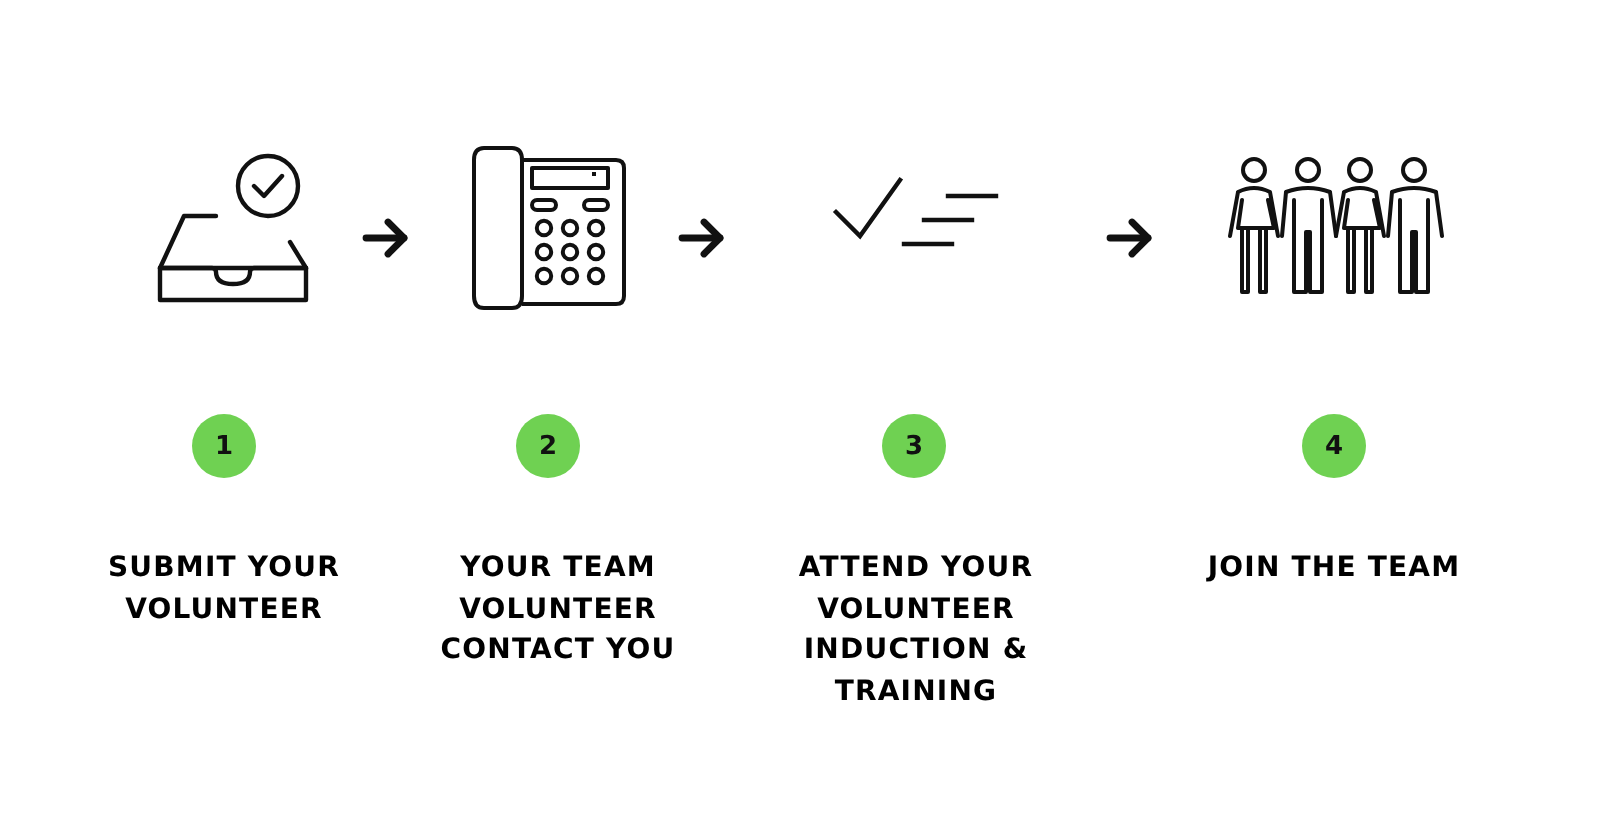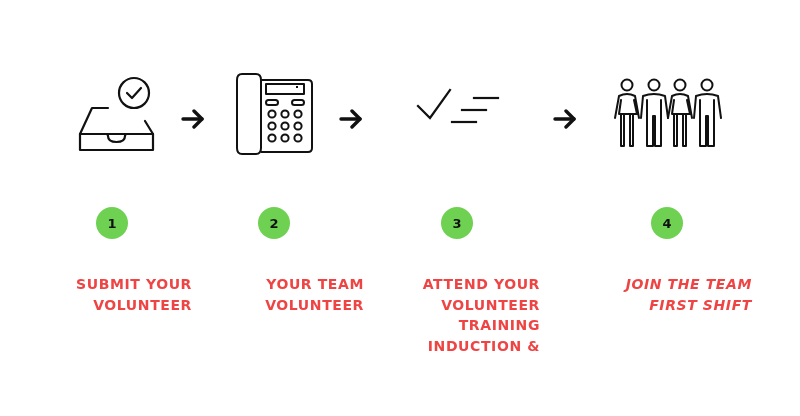--- a/index.html
+++ b/index.html
@@ -3,22 +3,22 @@
 <meta charset="utf-8">
 <style>
   html, body { margin: 0; padding: 0; background: #ffffff; }
   body { width: 800px; height: 416px; position: relative; overflow: hidden;
          font-family: "DejaVu Sans", "Liberation Sans", sans-serif; color: #111; }
   .abs { position: absolute; }
   .icon svg { display: block; }
   .badge { position: absolute; width: 32px; height: 32px; border-radius: 50%;
            background: #6fd152; color: #111; font-weight: bold; font-size: 13px;
            display: flex; align-items: center; justify-content: center; }
-  .label { position: absolute; text-align: right; font-weight: bold;
-           font-size: 14px; line-height: 20.5px; letter-spacing: 0.6px; color: #ef4444; }
+  .label { position: absolute; text-align: center; font-weight: bold;
+           font-size: 14px; line-height: 20.5px; letter-spacing: 0.6px; color: #000000; }
   .arrow svg { display: block; }
 </style>
 </head>
 <body>
 
 <div class="abs icon" style="left:78px;top:72px;">
   <svg width="80" height="80" viewBox="0 0 80 80" fill="none" stroke="#111" stroke-width="2.2" stroke-linejoin="round" stroke-linecap="round">
     <circle cx="56" cy="21" r="15"></circle>
     <polyline points="49,21 54,26 63,16"></polyline>
     <polyline points="30,36 14,36 2,62"></polyline>
@@ -101,23 +101,23 @@
 <div class="badge" style="left:441px;top:207px;">3</div>
 <div class="badge" style="left:651px;top:207px;">4</div>
 
 <div class="label" style="left:32px;top:274px;width:160px;">
   <div>SUBMIT YOUR</div>
   <div>VOLUNTEER</div>
 </div>
 <div class="label" style="left:194px;top:274px;width:170px;">
   <div>YOUR TEAM</div>
   <div>VOLUNTEER</div>
+  <div>CONTACT YOU</div>
 </div>
 <div class="label" style="left:376px;top:274px;width:164px;">
   <div>ATTEND YOUR</div>
   <div>VOLUNTEER</div>
+  <div>INDUCTION &amp;</div>
   <div>TRAINING</div>
-  <div>INDUCTION &amp;</div>
 </div>
-<div class="label" style="left:582px;top:274px;width:170px;font-style:italic;">
+<div class="label" style="left:582px;top:274px;width:170px;">
   <div>JOIN THE TEAM</div>
-  <div>FIRST SHIFT</div>
 </div>
 
 </body></html>

